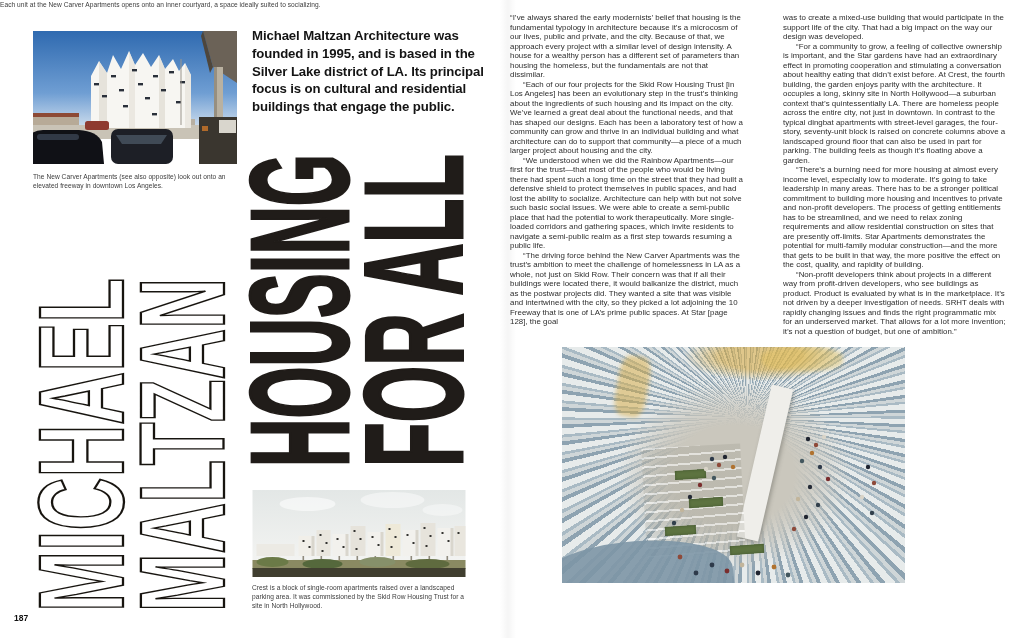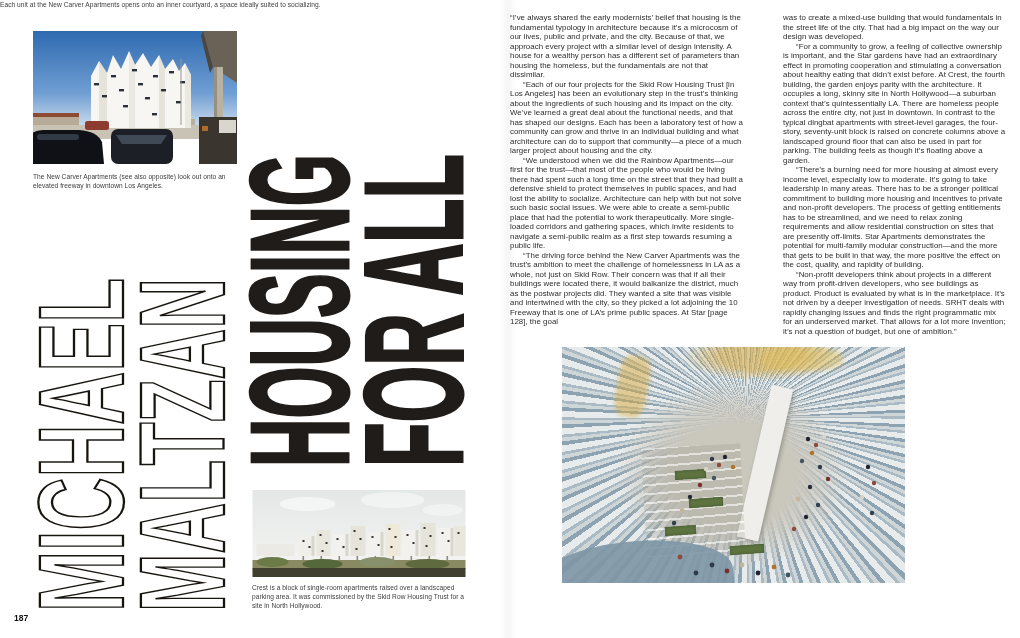--- a/index.html
+++ b/index.html
@@ -107,20 +107,21 @@
         <rect x="52" y="90" width="24" height="9" rx="2.5" fill="#8e3b30"></rect>
         <rect x="78" y="98" width="62" height="35" rx="7" fill="#1d1f26"></rect>
         <polygon points="83,104 134,104 128,113 89,113" fill="#46525f" opacity=".85"></polygon>
         <path d="M-6,133 L-6,112 Q-6,100 10,99 L46,99 Q64,100 69,111 L71,133 Z" fill="#101116"></path>
         <rect x="4" y="103" width="42" height="6" rx="3" fill="#394452" opacity=".8"></rect>
       </g>
     </svg>
   </div>
   <div class="caption" id="caption-carver">The New Carver Apartments (see also opposite) look out onto an elevated freeway in downtown Los Angeles.</div>
 
+  <div id="intro">Michael Maltzan Architecture was founded in 1995, and is based in the Silver Lake district of LA. Its principal focus is on cultural and residential buildings that engage the public.</div>
 
   <svg id="svg-name" viewBox="0 0 200 342">
     <text class="headline-text" transform="translate(95,338) rotate(-90)" textLength="334" lengthAdjust="spacingAndGlyphs" font-size="121" fill="#ffffff" stroke="#17140f" stroke-width="2.3" stroke-linejoin="miter">MICHAEL</text>
     <text class="headline-text" transform="translate(196,338) rotate(-90)" textLength="334" lengthAdjust="spacingAndGlyphs" font-size="121" fill="#ffffff" stroke="#17140f" stroke-width="2.3" stroke-linejoin="miter">MALTZAN</text>
   </svg>
 
   <svg id="svg-title" viewBox="0 0 226 322">
     <text class="headline-text" transform="translate(104,318) rotate(-90)" textLength="313" lengthAdjust="spacingAndGlyphs" font-size="139" fill="#201c19" stroke="#201c19" stroke-width="3">HOUSING</text>
     <text class="headline-text" transform="translate(218,318) rotate(-90)" textLength="313" lengthAdjust="spacingAndGlyphs" font-size="139" fill="#201c19" stroke="#201c19" stroke-width="3">FOR ALL</text>
   </svg>
@@ -258,19 +259,19 @@
         <circle cx="306" cy="120" r="2.2" fill="#1f2430"></circle>
           <circle cx="312" cy="136" r="2.2" fill="#8e4a3a"></circle>
         <circle cx="300" cy="150" r="2.2" fill="#d9d4c8"></circle>
           <circle cx="310" cy="166" r="2.2" fill="#32404c"></circle>
       </g>
     </svg>
   </div>
   <div class="caption" id="caption-courtyard">Each unit at the New Carver Apartments opens onto an inner courtyard, a space ideally suited to socializing.</div>
 
   <div class="bodycol" id="col-right">
-    <p>was to create a mixed-use building that would fundamentals in the street life of the city. That had a big impact on the way our design was developed.</p>
+    <p>was to create a mixed-use building that would participate in the support life of the city. That had a big impact on the way our design was developed.</p>
     <p class="ind">“For a community to grow, a feeling of collective ownership is important, and the Star gardens have had an extraordinary effect in promoting cooperation and stimulating a conversation about healthy eating that didn’t exist before. At Crest, the fourth building, the garden enjoys parity with the architecture. It occupies a long, skinny site in North Hollywood—a suburban context that’s quintessentially LA. There are homeless people across the entire city, not just in downtown. In contrast to the typical dingbat apartments with street-level garages, the four-story, seventy-unit block is raised on concrete columns above a landscaped ground floor that can also be used in part for parking. The building feels as though it’s floating above a garden.</p>
     <p class="ind">“There’s a burning need for more housing at almost every income level, especially low to moderate. It’s going to take leadership in many areas. There has to be a stronger political commitment to building more housing and incentives to private and non-profit developers. The process of getting entitlements has to be streamlined, and we need to relax zoning requirements and allow residential construction on sites that are presently off-limits. Star Apartments demonstrates the potential for multi-family modular construction—and the more that gets to be built in that way, the more positive the effect on the cost, quality, and rapidity of building.</p>
     <p class="ind">“Non-profit developers think about projects in a different way from profit-driven developers, who see buildings as product. Product is evaluated by what is in the marketplace. It’s not driven by a deeper investigation of needs. SRHT deals with rapidly changing issues and finds the right programmatic mix for an underserved market. That allows for a lot more invention; it’s not a question of budget, but one of ambition.”</p>
   </div>
 
 </div>
 
 </body></html>

